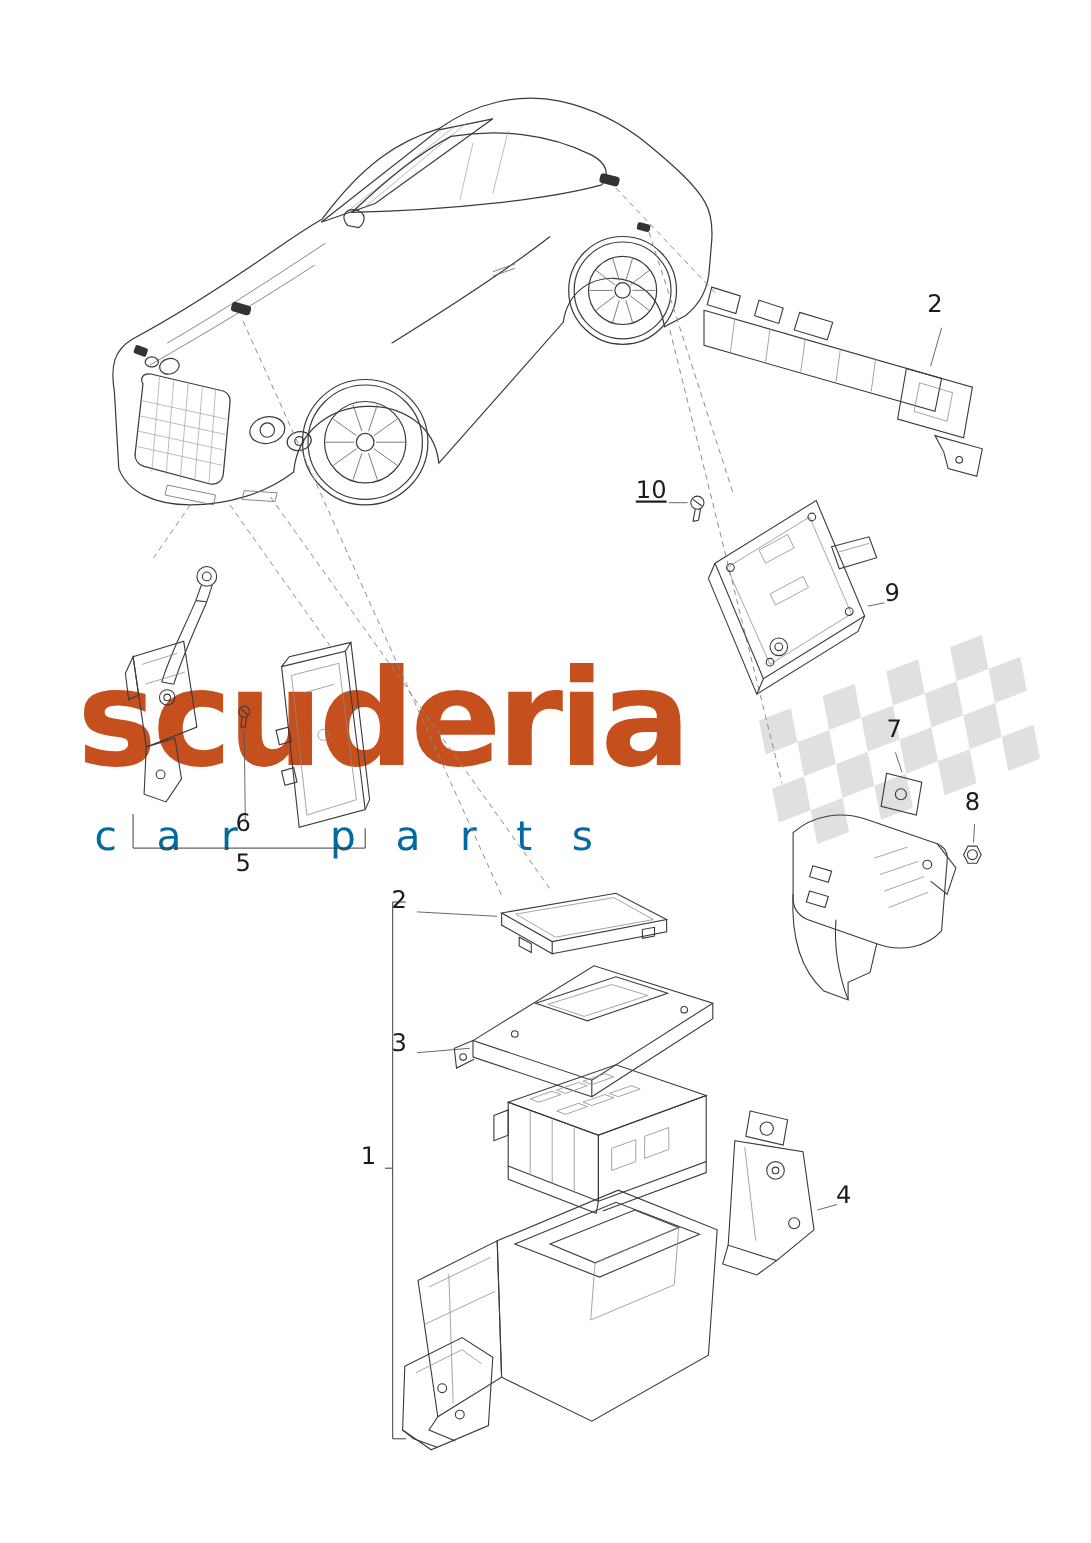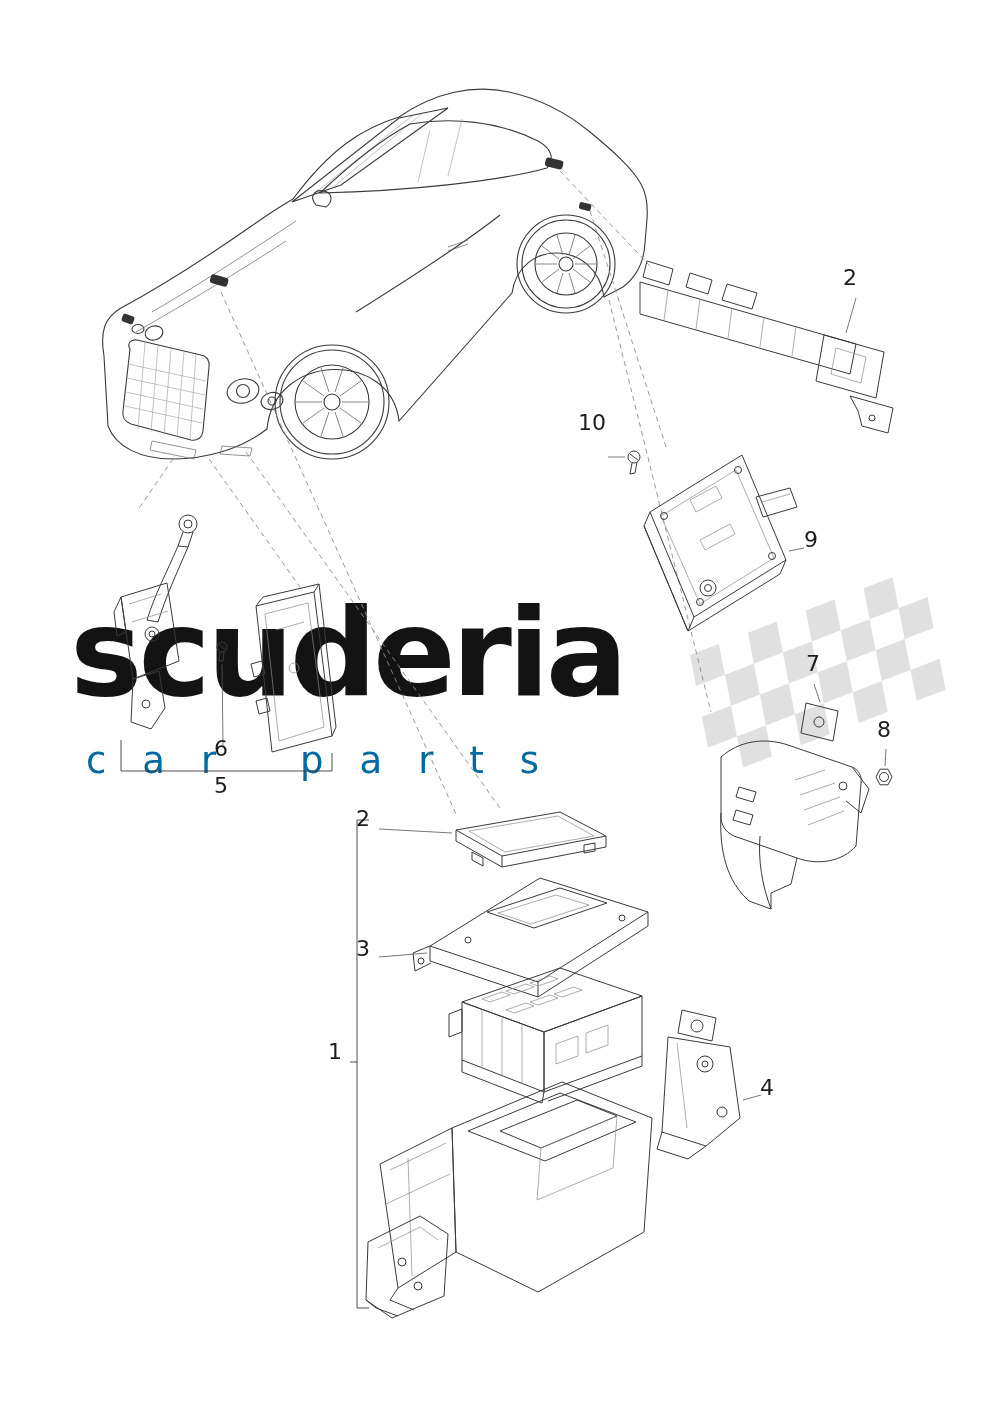--- a/index.html
+++ b/index.html
@@ -1,38 +1,38 @@
 <!DOCTYPE html>
 <html><head>
 <meta charset="utf-8">
 <style>
   html,body{margin:0;padding:0;background:#fff;}
   #stage{position:relative;width:992px;height:1403px;background:#ffffff;overflow:hidden;
          font-family:"DejaVu Sans",sans-serif;}
   .layer{position:absolute;left:0;top:0;width:992px;height:1403px;}
   
   .brand{position:absolute;left:70px;top:592px;font-size:122px;line-height:1;font-weight:700;
-         color:#000000;opacity:.92;letter-spacing:-4px;white-space:nowrap;}
+         color:#c2410c;opacity:.92;letter-spacing:-4px;white-space:nowrap;}
   .subbrand{position:absolute;left:86px;top:742px;font-size:37px;line-height:1;font-weight:400;
             color:#0369a1;letter-spacing:36px;white-space:nowrap;}
   .flagsvg{position:absolute;left:0;top:0;}
   
   .art{position:absolute;left:0;top:0;z-index:2;}
   
   .callout{position:absolute;z-index:3;font-size:22px;color:#1c1c1c;line-height:1;}
   .c1 {left:328px;top:1041px;}
   .c2 {left:356px;top:808px;}
   .c3 {left:356px;top:938px;}
   .c4 {left:760px;top:1077px;}
   .c5 {left:214px;top:775px;}
   .c6 {left:214px;top:738px;}
   .c7 {left:806px;top:653px;}
   .c8 {left:877px;top:719px;}
   .c9 {left:804px;top:529px;}
-  .c10{left:578px;top:412px;}
+  .c10{left:578px;top:436px;text-decoration:underline;}
   .c11{left:843px;top:267px;}
 </style>
 </head>
 <body>
 
 <div id="stage">
 
   <div class="layer">
     <svg class="flagsvg" width="992" height="1403">
       <g transform="translate(690,655) rotate(-21) skewX(-10)" opacity="0.55" fill="#c7c7c7">

